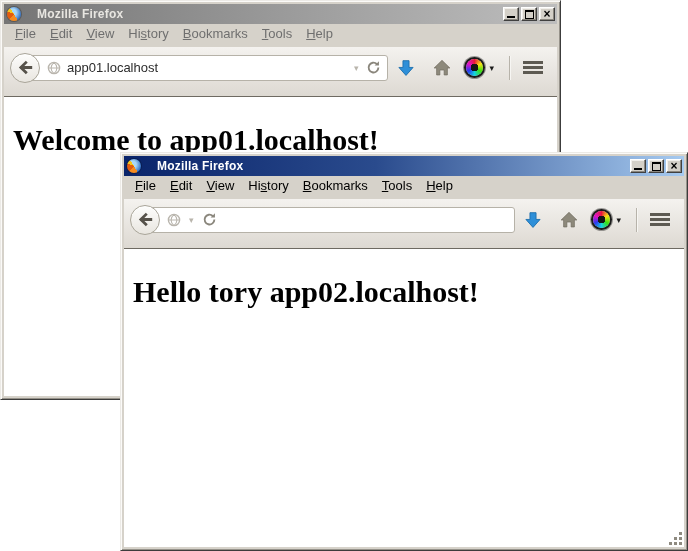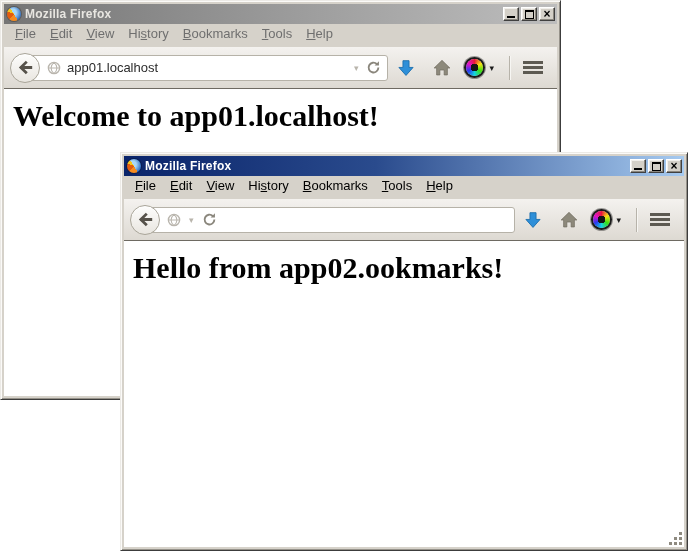--- a/index.html
+++ b/index.html
@@ -7,21 +7,21 @@
          font-family:"Liberation Sans",sans-serif;}
 
   
   .window{position:absolute;box-sizing:border-box;background:#d6d2ca;
     border:1px solid;border-color:#eceae6 #3c3c3c #3c3c3c #eceae6;
     box-shadow:inset 1px 1px 0 #fbfaf8, inset -1px -1px 0 #96928a;
     padding:3px;display:flex;flex-direction:column;}
   #win1{left:0;top:0;width:561px;height:400px;z-index:1;}
   #win2{left:120px;top:152px;width:568px;height:399px;z-index:2;}
 
-  .titlebar{height:20px;flex:0 0 20px;display:flex;align-items:center;gap:4px;
+  .titlebar{height:20px;flex:0 0 20px;display:flex;align-items:center;gap:16px;
     padding:0 2px 0 3px;}
   .active .titlebar{background:linear-gradient(90deg,#0a246a 0%,#2a4b8d 45%,#a6caf0 100%);}
   .inactive .titlebar{background:linear-gradient(90deg,#757575 0%,#9a9a9a 50%,#bdbdbd 100%);}
   .win-title{flex:1;font-size:12px;font-weight:bold;letter-spacing:.2px;
     white-space:nowrap;overflow:hidden;}
   .active .win-title{color:#ffffff;}
   .inactive .win-title{color:#e8e6e1;}
 
   .ff-logo{width:14px;height:14px;border-radius:50%;flex:0 0 14px;position:relative;
     background:
@@ -41,21 +41,21 @@
 
   
   .menubar{height:23px;flex:0 0 23px;display:flex;padding-left:4px;
     font-size:13px;color:#000;}
   .inactive .menubar{color:#6f6f6f;}
   .mi{padding:2px 7px;white-space:nowrap;}
   .mi .key{text-decoration:underline;}
 
   
   .toolbar{height:41px;flex:0 0 41px;display:flex;align-items:center;
-    padding:0 8px 0 6px;background:linear-gradient(#f4f2ef,#ddd9d2);
+    padding:0 8px 8px 6px;background:linear-gradient(#f4f2ef,#ddd9d2);
     border-bottom:1px solid #6e6a62;justify-content:center;}
   .backbtn{width:30px;height:30px;border-radius:50%;flex:0 0 30px;z-index:1;
     background:linear-gradient(#fdfdfc,#e9e6e0);border:1px solid #a9a599;
     box-shadow:inset 0 1px 0 #ffffff;display:flex;align-items:center;justify-content:center;
     box-sizing:border-box;}
   .urlbar{flex:1;height:26px;margin-left:-16px;padding:0 6px 0 22px;z-index:0;
     background:#ffffff;border:1px solid #b6b2a8;border-radius:3px;box-sizing:border-box;
     display:flex;align-items:center;gap:6px;}
   .globe{flex:0 0 14px;}
   .url-text{flex:1;font-size:13px;color:#2b2b2b;white-space:nowrap;overflow:hidden;}
@@ -68,21 +68,21 @@
       conic-gradient(#e8173d,#f7e612,#3be012,#12d3e0,#2a3cf0,#e012c9,#e8173d);
     box-shadow:0 0 0 2px #1b1b1b, 0 0 0 3px rgba(0,0,0,.35);}
   .addon-caret{font-size:9px;color:#1b1b1b;margin-left:6px;}
   .tb-sep{width:1px;height:24px;background:#b7b3aa;box-shadow:1px 0 0 #f7f6f3;margin:0 7px 0 9px;}
   .hamburger{width:20px;height:13px;position:relative;margin:0 6px;}
   .hamburger span{position:absolute;left:0;top:0;width:20px;height:3px;background:#5d5a52;
     box-shadow:0 5px 0 #5d5a52, 0 10px 0 #5d5a52;}
 
   
   .content{flex:1;background:#ffffff;position:relative;overflow:hidden;}
-  .content h1{margin:10px 0 0 9px;font-family:"Liberation Serif",serif;
+  .content h1{margin:26px 0 0 9px;font-family:"Liberation Serif",serif;
     font-weight:bold;font-size:30px;color:#000;}
 
   .grip{position:absolute;right:2px;bottom:2px;width:14px;height:14px;}
   .grip i{position:absolute;width:3px;height:3px;background:#8e8a80;box-shadow:1px 1px 0 #fdfdfb;}
   .grip i:nth-child(1){left:11px;top:1px;}
   .grip i:nth-child(2){left:6px;top:6px;}
   .grip i:nth-child(3){left:11px;top:6px;}
   .grip i:nth-child(4){left:1px;top:11px;}
   .grip i:nth-child(5){left:6px;top:11px;}
   .grip i:nth-child(6){left:11px;top:11px;}
@@ -220,21 +220,21 @@
         <span class="addon"></span>
         <span class="addon-caret">▾</span>
       </span>
       <span class="tb-sep"></span>
       <span class="hamburger">
           <span></span>
         </span>
     </div>
 
     <div class="content">
-      <h1>Hello from app02.ookmarks!</h1>
+      <h1>Hello tory app02.localhost!</h1>
       <span class="grip">
           <i></i>
           <i></i>
           <i></i>
           <i></i>
           <i></i>
           <i></i>
         </span>
     </div>
   </div>

